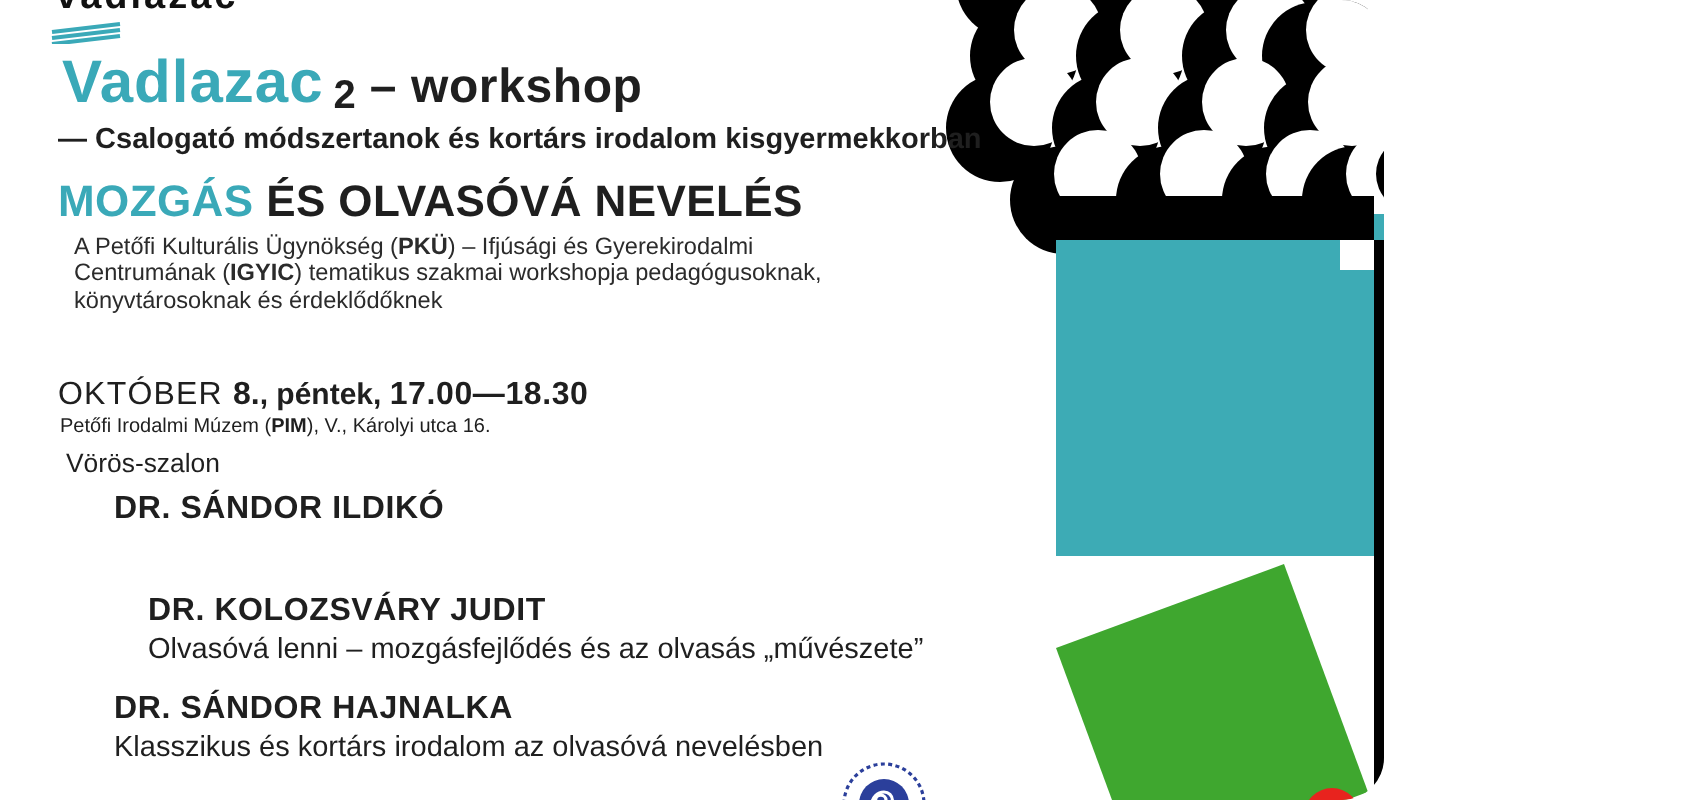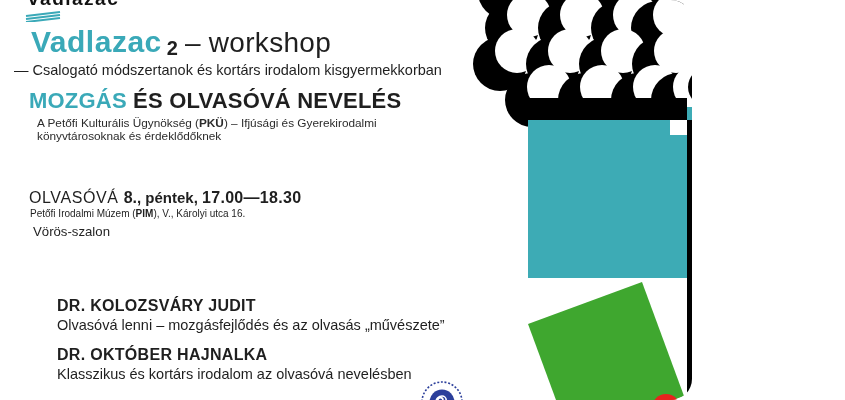--- a/index.html
+++ b/index.html
@@ -22,44 +22,44 @@
   .igyic-word { position:absolute; left:0; top:-7px; font-size:13px; font-weight:bold; letter-spacing:1px; color:#111; }
   .igyic-line { position:absolute; height:1.3px; background:#9a9a9a; }
   .igyic-line.l1 { left:0; top:7.5px;  width:31px; }
   .igyic-line.l2 { left:0; top:10.2px; width:26px; }
 
   .accent { color:#3aa9b8; }
 
   .title { position:absolute; left:31px; top:25px; white-space:nowrap; }
   .title .t-accent { font-size:30px; font-weight:bold; letter-spacing:0.5px; }
   .title .t-num { font-size:20px; font-weight:bold; position:relative; top:3px; margin-left:5px; }
-  .title .t-rest { font-size:28px; font-weight:normal; margin-left:7px; letter-spacing:0.3px; }
-
-  .subtitle { position:absolute; left:14px; top:62px; font-size:14.5px; font-weight:normal; white-space:nowrap; }
+  .title .t-rest { font-size:24px; font-weight:bold; margin-left:7px; letter-spacing:0.3px; }
+
+  .subtitle { position:absolute; left:29px; top:62px; font-size:14.5px; font-weight:bold; white-space:nowrap; }
 
   .heading { position:absolute; left:29px; top:88px; font-size:22px; font-weight:bold; white-space:nowrap; letter-spacing:0.2px; }
   .subheading { position:absolute; left:29px; top:112px; font-size:16.5px; font-weight:bold; white-space:nowrap; }
 
   .desc { position:absolute; left:37px; top:117px; font-size:11.8px; line-height:13.3px; color:#2b2b2b; white-space:nowrap; }
   .desc b { font-weight:bold; }
 
   .when { position:absolute; left:29px; top:189px; white-space:nowrap; }
   .when .w-month { font-size:16px; letter-spacing:0.6px; }
   .when .w-day { font-size:16px; font-weight:bold; }
   .when .w-week { font-size:15px;font-weight:bold; }
   .when .w-time { font-size:16px; font-weight:bold; letter-spacing:0.3px;text-align:center; }
 
   .venue { position:absolute; left:30px; top:208px; font-size:10px; white-space:nowrap; }
   .venue b { font-weight:bold; }
   .room { position:absolute; left:33px; top:224px; font-size:13.2px; }
 
   .speaker { position:absolute; left:57px; white-space:nowrap; }
   .speaker .sp-name { font-size:16px; font-weight:bold; letter-spacing:0.3px; }
   .speaker .sp-talk { font-size:14.5px; margin-top:2px; }
-  .sp1 { top:246px; } .sp2 { top:297px; } .sp3 { top:346px; }
+  .sp1 { top:246px; } .sp2 { top:297px;margin-left:17px; } .sp3 { top:346px; }
 </style>
 </head>
 <body>
 
 <div class="canvas">
 
   <svg class="art" width="845" height="400" viewBox="0 0 845 400">
     <defs>
       <g id="cres">
         <circle r="27" fill="#000"></circle>
@@ -171,35 +171,37 @@
     <span class="t-accent accent">Vadlazac</span><span class="t-num">2</span><span class="t-rest">– workshop</span>
   </div>
   <div class="subtitle">— Csalogató módszertanok és kortárs irodalom kisgyermekkorban</div>
 
   <div class="heading">
     <span class="accent">MOZGÁS</span><span> ÉS OLVASÓVÁ NEVELÉS</span>
   </div>
 
   <div class="desc">
     <div><span>A Petőfi Kulturális Ügynökség (</span><b>PKÜ</b><span>) – Ifjúsági és Gyerekirodalmi</span></div>
+    <div><span>Centrumának (</span><b>IGYIC</b><span>) tematikus szakmai workshopja pedagógusoknak,</span></div>
     <div><span>könyvtárosoknak és érdeklődőknek</span></div>
   </div>
 
   <div class="when">
-    <span class="w-month">OLVASÓVÁ </span><span class="w-day">8.</span><span class="w-week">, péntek, </span><span class="w-time">17.00—18.30</span>
+    <span class="w-month">OKTÓBER </span><span class="w-day">8.</span><span class="w-week">, péntek, </span><span class="w-time">17.00—18.30</span>
   </div>
   <div class="venue">
     <span>Petőfi Irodalmi Múzem (</span><b>PIM</b><span>), V., Károlyi utca 16.</span>
   </div>
   <div class="room">Vörös-szalon</div>
 
   <div class="speaker sp1">
+    <div class="sp-name">DR. SÁNDOR ILDIKÓ</div>
   </div>
   <div class="speaker sp2">
     <div class="sp-name">DR. KOLOZSVÁRY JUDIT</div>
     <div class="sp-talk">Olvasóvá lenni – mozgásfejlődés és az olvasás „művészete”</div>
   </div>
   <div class="speaker sp3">
-    <div class="sp-name">DR. OKTÓBER HAJNALKA</div>
+    <div class="sp-name">DR. SÁNDOR HAJNALKA</div>
     <div class="sp-talk">Klasszikus és kortárs irodalom az olvasóvá nevelésben</div>
   </div>
 
 </div>
 
 </body></html>

